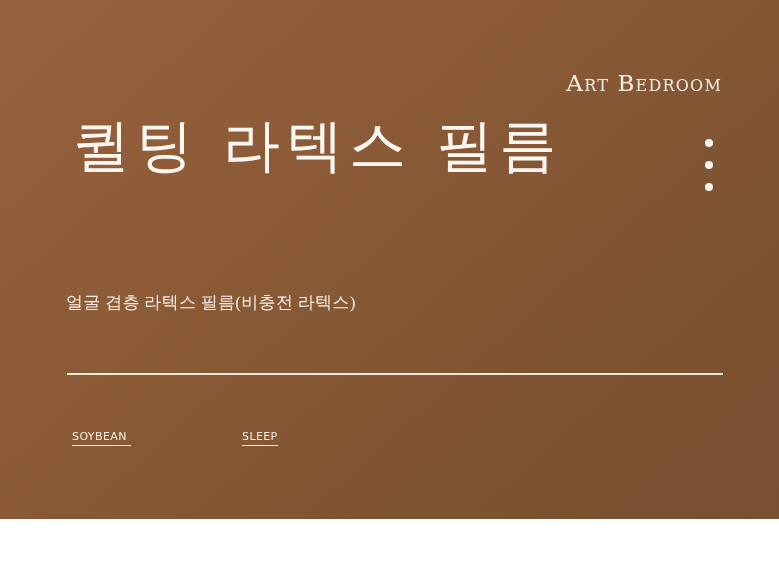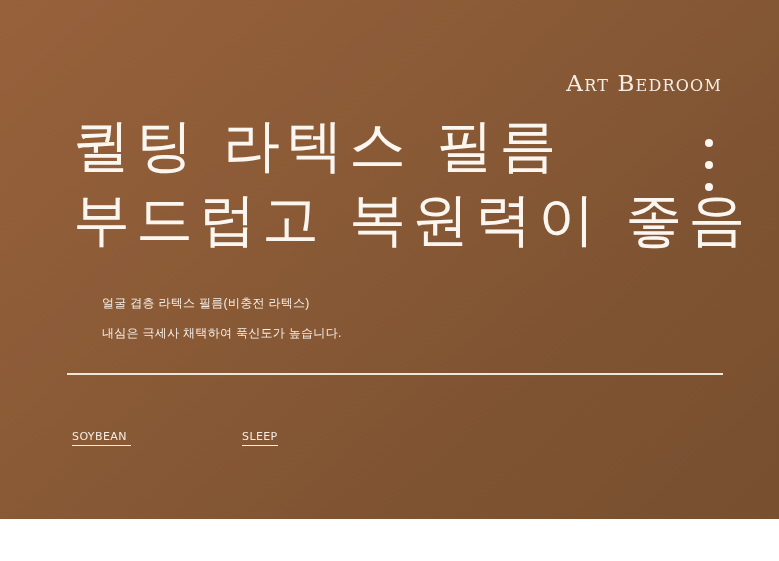--- a/index.html
+++ b/index.html
@@ -69,27 +69,26 @@
     background: #FBF6F0;
   }
 
   
   #body-copy {
     position: absolute;
     left: 66px;
     top: 288px;
   }
   .body-line {
-    font-family: Liberation Sans, sans-serif;
-    font-size: 12px;
+    font-family: Liberation Serif, serif;
+    font-size: 17px;
     line-height: 30px;
     letter-spacing: 0.3px;
     color: #F6EFE7;
     white-space: nowrap;
-    margin-left: 36px;
   }
 
   
   #divider {
     position: absolute;
     left: 67px;
     top: 373px;
     width: 656px;
     height: 2px;
     background: #EFE6DA;
@@ -120,32 +119,30 @@
 </style>
 </head>
 <body>
 
 <div id="slide">
 
   <div id="brand">Art Bedroom</div>
 
   <div id="headline">
     <div class="headline-line">퀼팅 라텍스 필름</div>
-    <div class="headline-line">부드럽고 복원력이 좋음</div>
   </div>
 
   <div id="dots">
     <span class="dot"></span>
     <span class="dot"></span>
     <span class="dot"></span>
   </div>
 
   <div id="body-copy">
     <div class="body-line">얼굴 겹층 라텍스 필름(비충전 라텍스)</div>
-    <div class="body-line">내심은 극세사 채택하여 푹신도가 높습니다.</div>
   </div>
 
   <div id="divider"></div>
 
   <div id="footer-tags">
     <span class="footer-tag" id="tag-soybean">SOYBEAN </span>
     <span class="footer-tag" id="tag-sleep">SLEEP</span>
   </div>
 
 </div>

